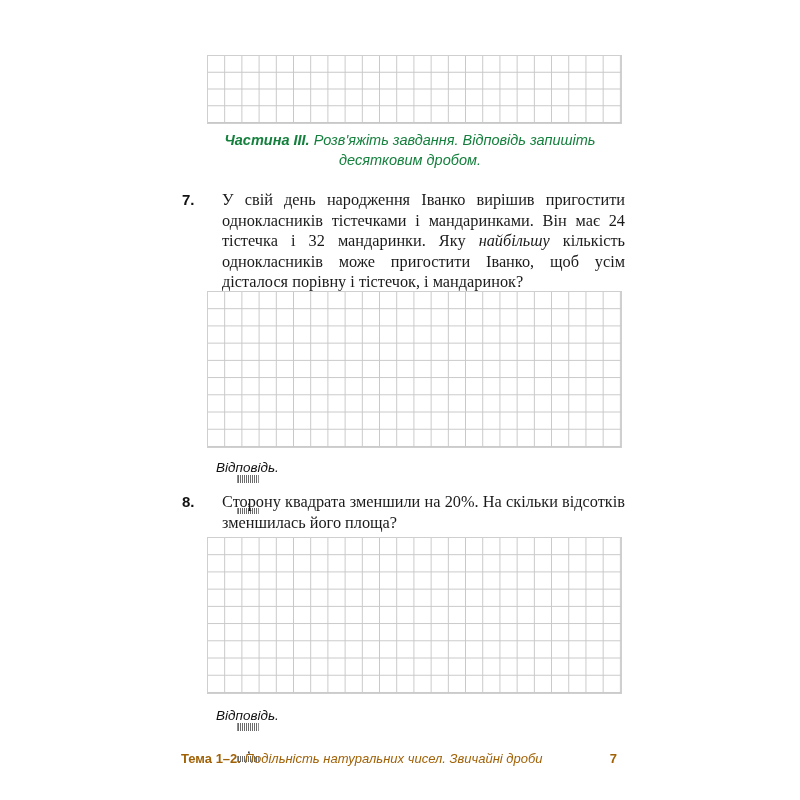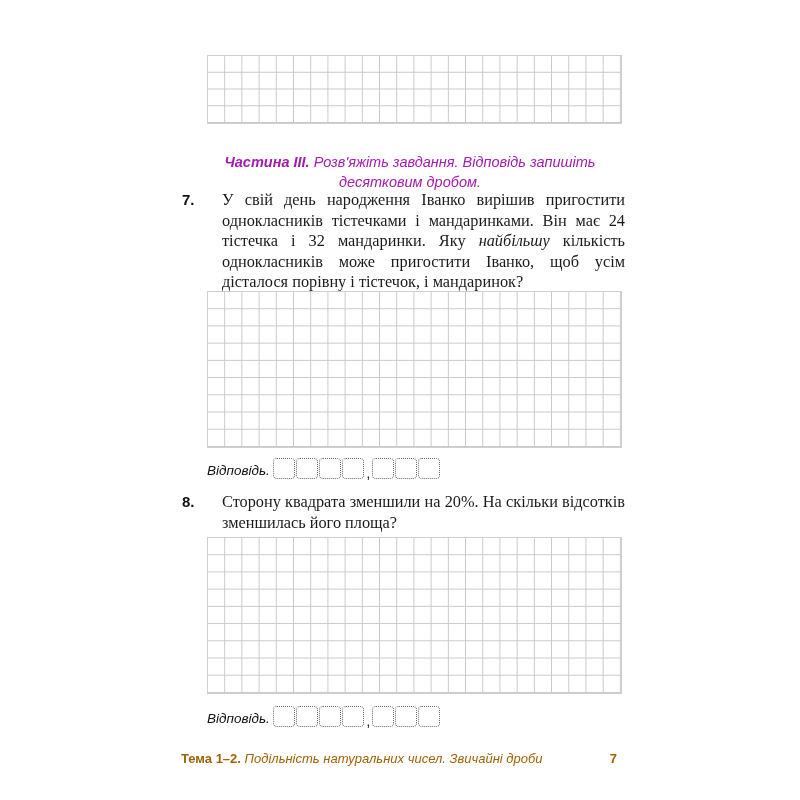--- a/index.html
+++ b/index.html
@@ -27,28 +27,28 @@
         linear-gradient(to bottom, #c8c8c8 1px, transparent 1px);
       background-position: -1px -1px;
     }
     .grid-top { top: 55px; height: 69px; background-size: 17.29px 17.25px; }
     .grid-task7 { top: 291px; height: 157px; background-size: 17.29px 17.44px; }
     .grid-task8 { top: 537px; height: 157px; background-size: 17.29px 17.44px; }
 
     .section-title {
       position: absolute;
       left: 190px;
-      top: 152px;
+      top: 130px;
       width: 440px;
       text-align: center;
       font-family: "Liberation Sans", sans-serif;
       font-style: italic;
       font-size: 14.5px;
       line-height: 20px;
-      color: #a21caf;
+      color: #15803d;
     }
     .section-title .bold { font-weight: bold; }
 
     .task {
       position: absolute;
       left: 180px;
       width: 445px;
     }
     .task-number {
       position: absolute;
@@ -68,24 +68,25 @@
       text-align: justify;
       text-align-last: left;
       color: #1a1a1a;
     }
     .task-text em { font-style: italic; }
     .task7 { top: 190px; }
     .task8 { top: 492px; }
 
     .answer-row {
       position: absolute;
-      left: 207px;
+      left: 216px;
       height: 24px;
       display: flex;
       align-items: center;
+      flex-direction: column;
     }
     .answer-row.a7 { top: 456px; }
     .answer-row.a8 { top: 704px; }
     .answer-label {
       font-family: "Liberation Sans", sans-serif;
       font-style: italic;
       font-size: 13.5px;
       color: #111;
       margin-right: 3px;
       padding-top: 4px;

